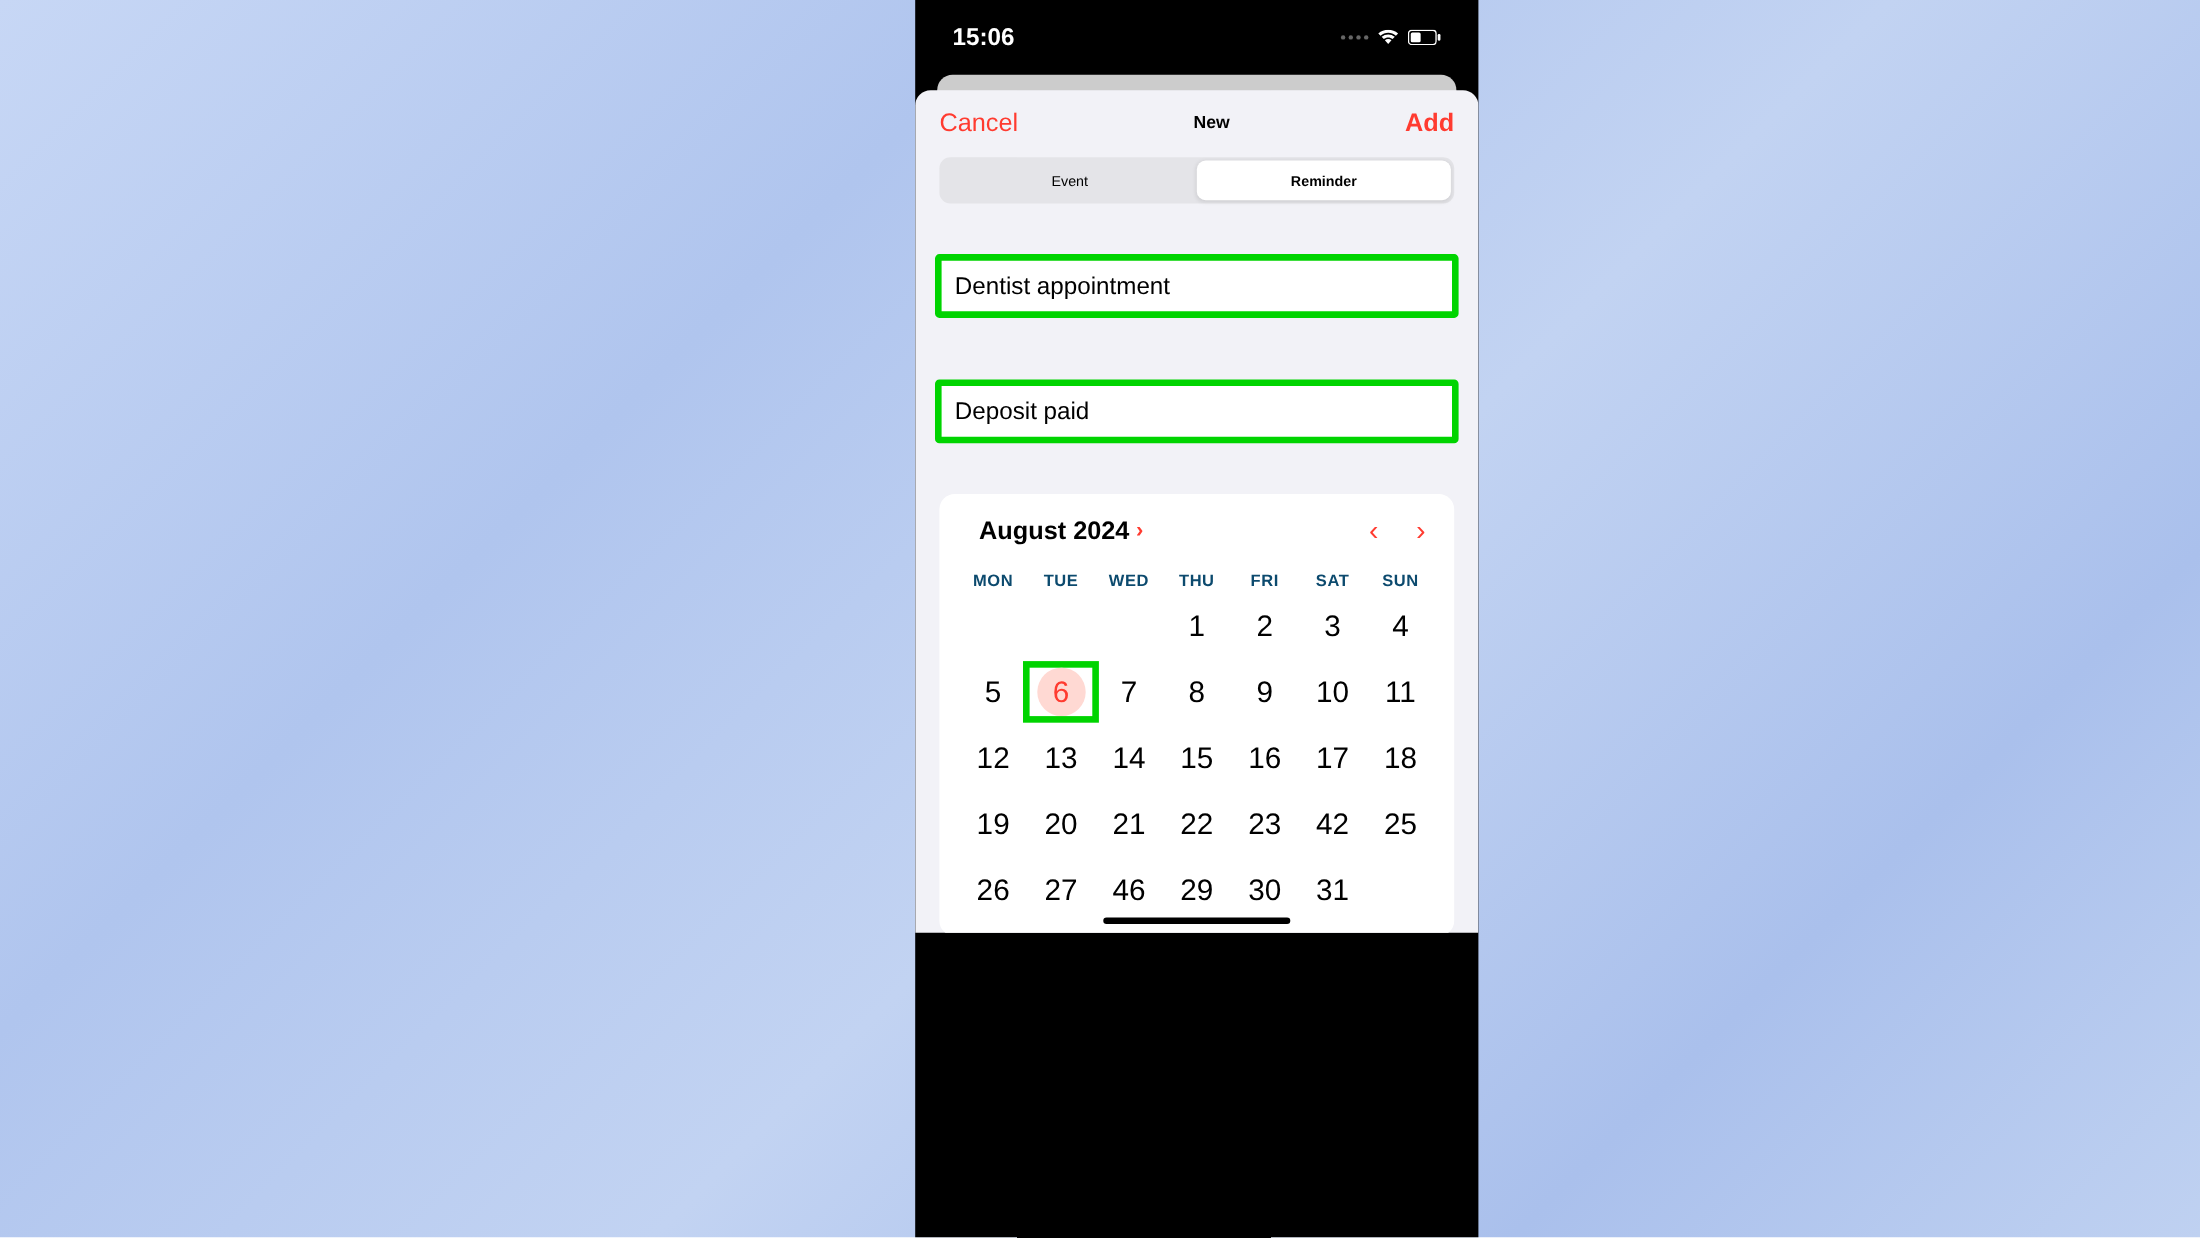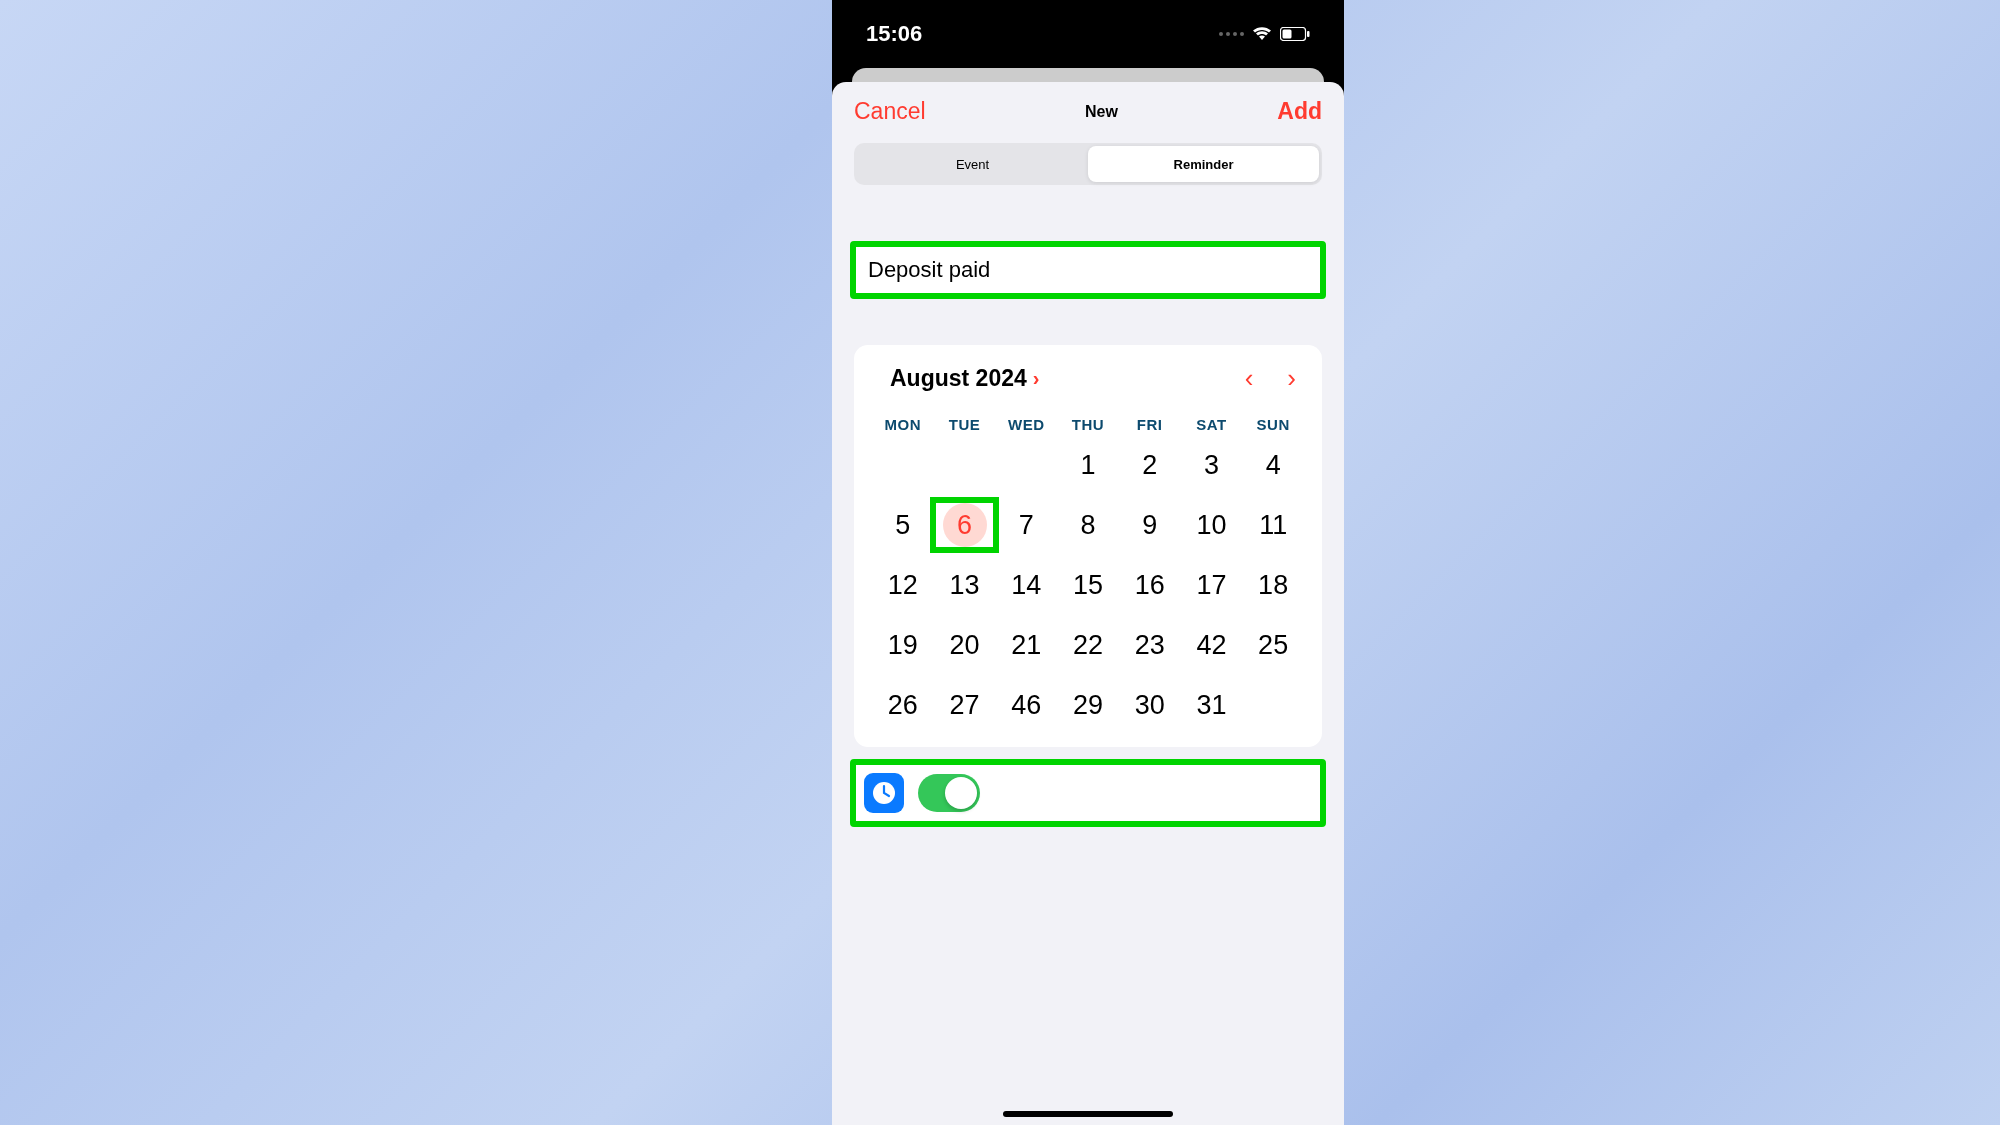--- a/index.html
+++ b/index.html
@@ -33,21 +33,21 @@
 .sheet-back {
   background: #ccc;
   height: 16px;
   margin: 0 20px;
   border-radius: 14px 14px 0 0;
 }
 .sheet {
   background: #f2f2f7;
   border-radius: 14px 14px 0 0;
   margin-top: -2px;
-  height: 1043px;
+  height: 766px;
   position: relative;
   overflow: hidden;
 }
 .nav {
   display: flex; align-items: center; justify-content: space-between;
   padding: 16px 22px 12px 22px;
 }
 .nav-btn { font-size: 23px; color: #ff3b30; }
 .nav-btn.add { font-weight: 600; }
 .nav-title { font-size: 16px; font-weight: 600; color: #000; }
@@ -205,20 +205,23 @@
         <div class="nav-btn">Cancel</div>
         <div class="nav-title">New</div>
         <div class="nav-btn add">Add</div>
       </div>
 
       <div class="seg">
         <div class="seg-item">Event</div>
         <div class="seg-item active">Reminder</div>
       </div>
 
+      <div class="hl-box">
+        <div class="hl-text">Dentist appointment</div>
+      </div>
 
       <div class="hl-box second">
         <div class="hl-text">Deposit paid</div>
       </div>
 
       <div class="card">
 
         <div class="cal-head">
           <div class="cal-month">
             <span>August 2024</span>

